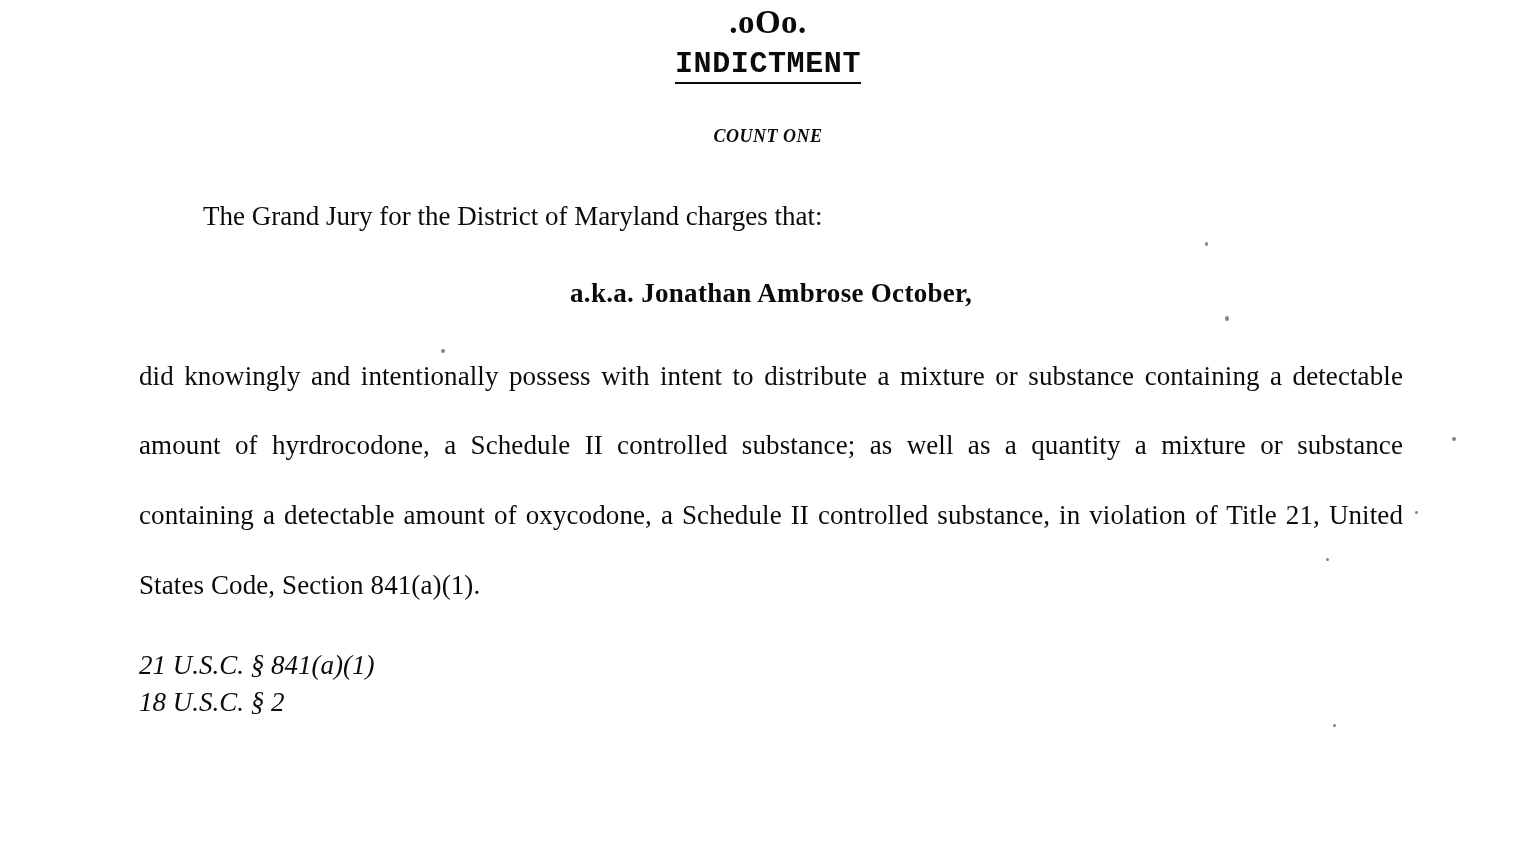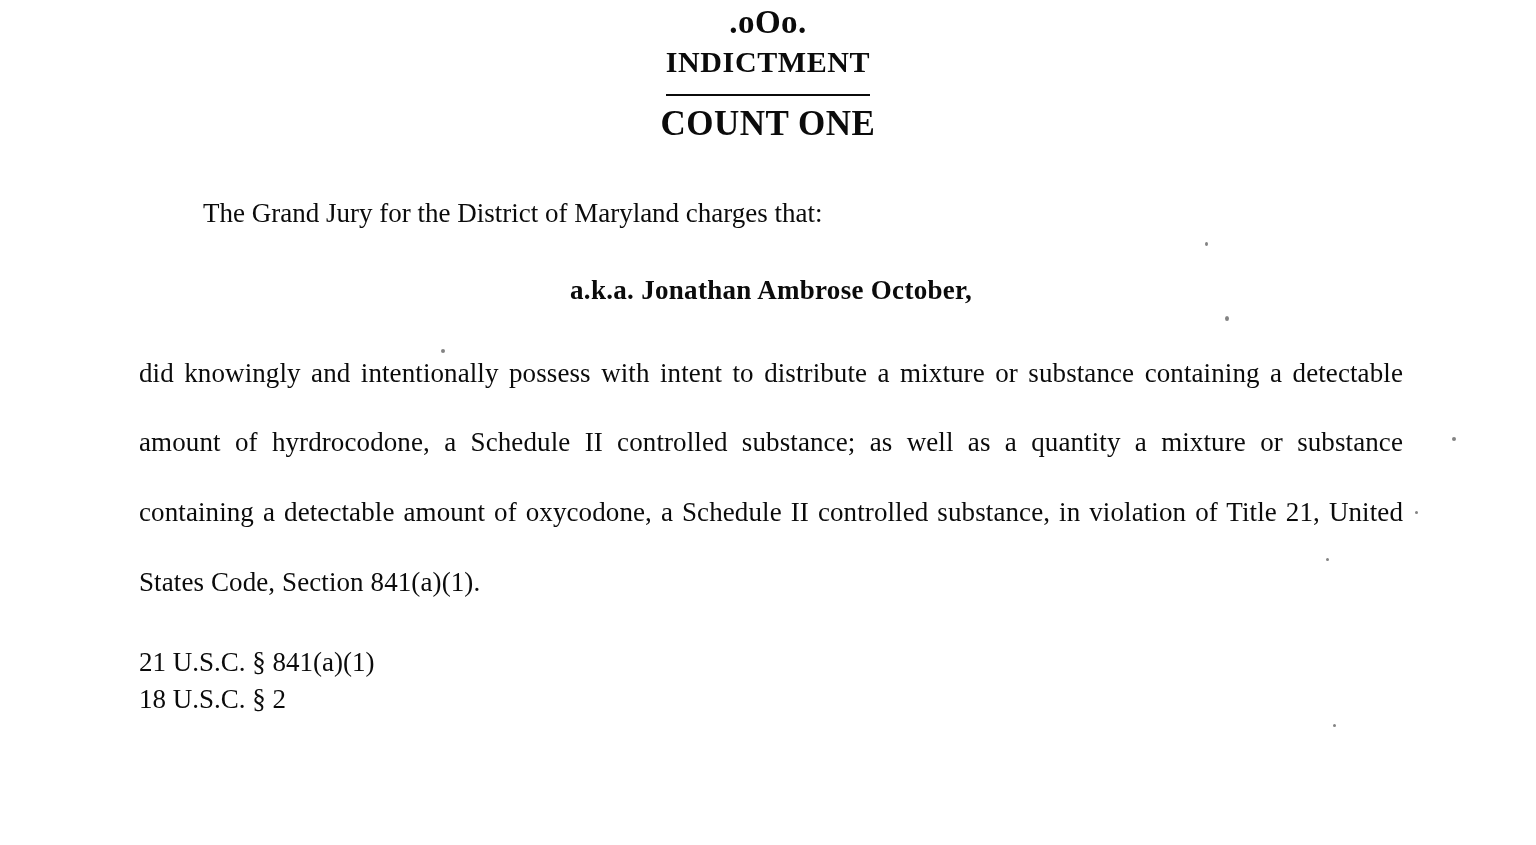--- a/index.html
+++ b/index.html
@@ -35,28 +35,30 @@
   }
   .doc-title {
     text-align: center;
     font-weight: bold;
     font-size: 30px;
     letter-spacing: 0.6px;
     margin-top: 6px;
   }
   .doc-title span {
     border-bottom: 2px solid #0b0b0b;
-    padding-bottom: 16px;
+    padding-bottom: 1px;
+    font-family: Liberation Mono, monospace;
   }
   .count-heading {
     text-align: center;
     font-weight: bold;
-    font-size: 35px;
+    font-size: 18px;
     letter-spacing: 0.5px;
-    margin-top: 25px;
+    margin-top: 45px;
+    font-style: italic;
   }
 
   
   .body-wrap {
     margin: 0 auto;
     width: 1270px;
     padding-left: 6px;
     box-sizing: border-box;
   }
   .para-indent {
@@ -87,21 +89,21 @@
     line-height: 2.58;
     margin-top: 28px;
     letter-spacing: 0.1px;
   }
 
   .statutes {
     font-size: 27px;
     line-height: 1.38;
     margin-top: 22px;
   }
-  .statutes div { white-space: pre; }
+  .statutes div { white-space: pre; font-style: italic; }
 
   
   .speck {
     position: absolute;
     background: #5a5a5a;
     border-radius: 50%;
     opacity: .75;
   }
 </style>
 </head>

